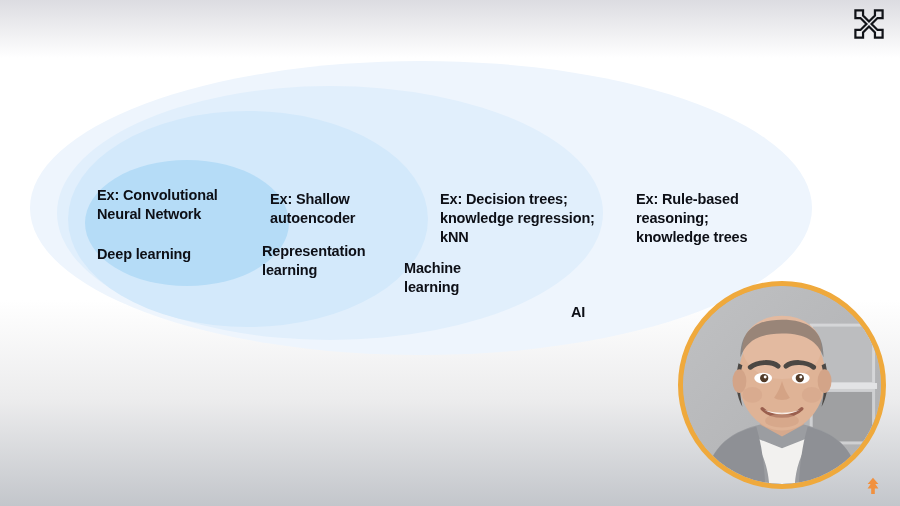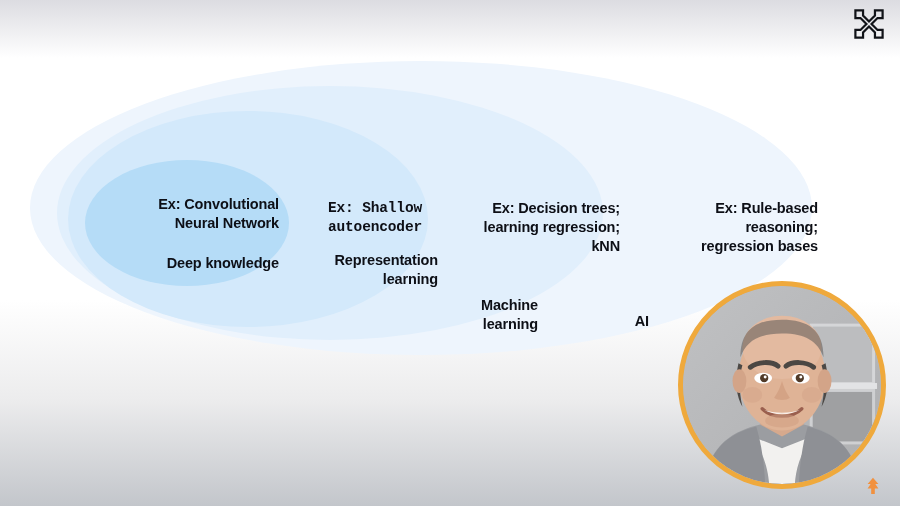--- a/index.html
+++ b/index.html
@@ -41,43 +41,42 @@
     top: 0;
     width: 900px;
     height: 506px;
     display: block;
   }
 
   
   .venn-label {
     position: absolute;
     color: #0d0f16;
-    text-align: right;
+    text-align: left;
     line-height: 1.32;
     font-weight: 600;
     letter-spacing: -0.15px;
     white-space: pre-line;
-    margin-top: 9px;
     -webkit-font-smoothing: antialiased;
   }
 
   .ex-label { font-size: 14.5px; }
   .set-label { font-size: 14.5px; }
 
   
   #ex-dl       { left: 97px;  top: 186px; width: 182px; }
   #name-dl     { left: 97px;  top: 245px; width: 182px; }
 
   
-  #ex-rl       { left: 262px; top: 190px; width: 160px; font-family: Liberation Mono, monospace; }
+  #ex-rl       { left: 270px; top: 190px; width: 160px; }
   #name-rl     { left: 262px; top: 242px; width: 176px; }
 
   
   #ex-ml       { left: 440px; top: 190px; width: 180px; }
-  #name-ml     { left: 404px; top: 287px; width: 134px; }
+  #name-ml     { left: 404px; top: 259px; width: 134px; }
 
   
   #ex-ai       { left: 636px; top: 190px; width: 182px; }
   #name-ai     { left: 571px; top: 303px; width: 78px; }
 
   
   #brand-logo {
     position: absolute;
     right: 14px;
     top: 7px;
@@ -130,36 +129,36 @@
 
       <ellipse cx="330" cy="213" rx="273" ry="127" fill="#e1effc"></ellipse>
 
       <ellipse cx="248" cy="219" rx="180" ry="108" fill="#d3e9fb"></ellipse>
 
       <ellipse cx="187" cy="223" rx="102" ry="63" fill="#b5dcf7"></ellipse>
     </svg>
 
     <div class="venn-label ex-label" id="ex-dl">Ex: Convolutional
 Neural Network</div>
-    <div class="venn-label set-label" id="name-dl">Deep knowledge</div>
+    <div class="venn-label set-label" id="name-dl">Deep learning</div>
 
     <div class="venn-label ex-label" id="ex-rl">Ex: Shallow
 autoencoder</div>
     <div class="venn-label set-label" id="name-rl">Representation
 learning</div>
 
     <div class="venn-label ex-label" id="ex-ml">Ex: Decision trees;
-learning regression;
+knowledge regression;
 kNN</div>
     <div class="venn-label set-label" id="name-ml">Machine
 learning</div>
 
     <div class="venn-label ex-label" id="ex-ai">Ex: Rule-based
 reasoning;
-regression bases</div>
+knowledge trees</div>
     <div class="venn-label set-label" id="name-ai">AI</div>
   </div>
 
   <div id="brand-logo">
     <svg viewBox="0 0 40 40" xmlns="http://www.w3.org/2000/svg">
       <g fill="none" stroke="#111318" stroke-width="2.6" stroke-linejoin="miter">
         <path d="M4 4 H13 V10 L20 17 L27 10 V4 H36 V13 H30 L23 20 L30 27 H36 V36 H27 V30 L20 23 L13 30 V36 H4 V27 H10 L17 20 L10 13 H4 Z"></path>
       </g>
     </svg>
   </div>

